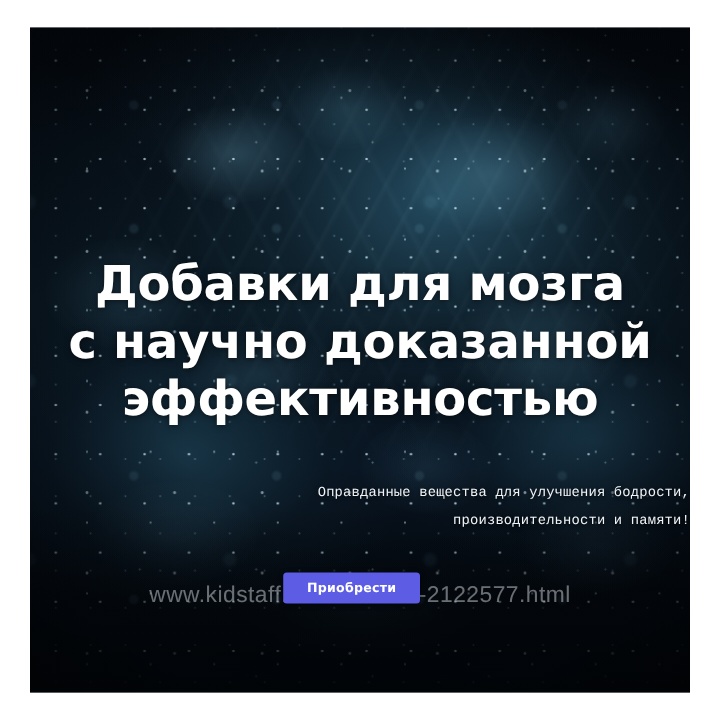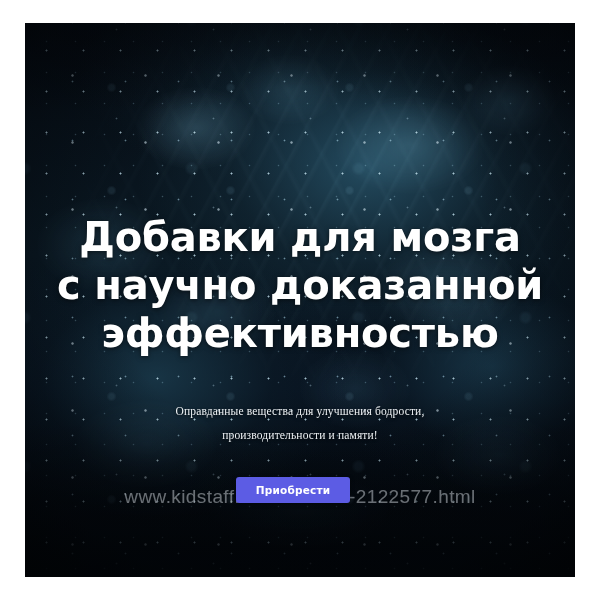--- a/index.html
+++ b/index.html
@@ -142,23 +142,23 @@
     text-shadow: 0 1px 5px rgba(0,0,0,0.55);
     white-space: pre-line;
   }
 
   #subtitle {
     margin: 0;
     position: absolute;
     top: 376px;
     left: 0;
     right: 0;
-    text-align: center;
+    text-align: right;
     color: #f0f4f7;
-    font-family: Liberation Serif, serif;
+    font-family: Liberation Mono, monospace;
     font-weight: 400;
     font-size: 11.5px;
     line-height: 24px;
     letter-spacing: 0.15px;
     text-shadow: 0 1px 3px rgba(0,0,0,0.7);
     white-space: pre-line;
   }
 
   #watermark {
     position: absolute;

